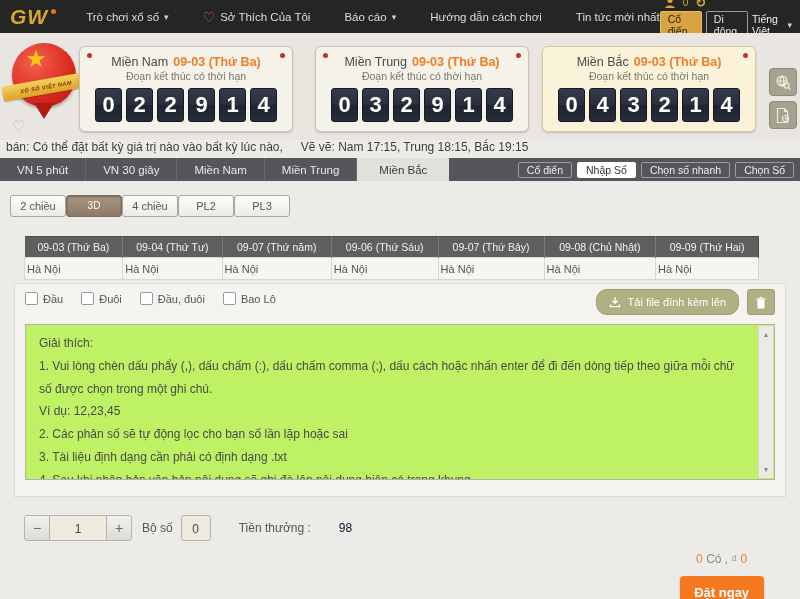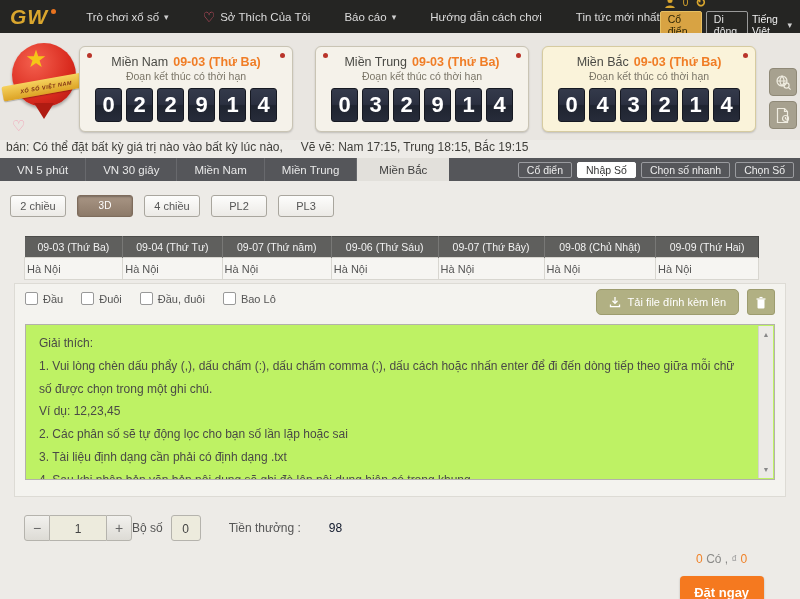--- a/index.html
+++ b/index.html
@@ -53,50 +53,50 @@
 
   
   .tabbar { position:absolute; top:158px; left:0; right:0; height:23px; background:#55565a; display:flex; align-items:stretch; }
   .tab { padding:0 17px; color:#e8e8e8; font-size:11.5px; display:flex; align-items:center; border-right:1px solid #68696d; cursor:pointer; }
   .tab.active { background:#e2e0db; color:#3c3c3c; border-right:none; padding:0 22px; }
   .modes { margin-left:auto; display:flex; gap:5px; align-items:center; margin-right:6px; }
   .mode-btn { border:1px solid #9a9b9f; color:#eee; font-size:10.5px; padding:1px 8px; border-radius:2px; cursor:pointer; white-space:nowrap; }
   .mode-btn.active { background:#fff; color:#333; border-color:#fff; }
 
   
-  .bet-tabs { position:absolute; top:195px; left:10px; display:flex; gap:11px; }
+  .bet-tabs { position:absolute; top:195px; left:10px; display:flex; gap:0; }
   .bet-tab { min-width:56px; height:22px; line-height:20px; text-align:center; background:linear-gradient(#fdfdfc,#eceae6); border:1px solid #a9a69e; border-radius:3px; font-size:11px; color:#555; padding:0 8px; cursor:pointer; }
   .bet-tab.active { background:linear-gradient(#a89584,#8d7a69); color:#fff; border-color:#7e6c5c; font-size:10px; box-shadow:inset 0 1px 2px rgba(0,0,0,.3); }
 
   
   .sched { position:absolute; top:236px; left:24px; width:735px; border-collapse:collapse; }
   .sched th { background:#5f5f5d; color:#f2f2f2; font-size:10.5px; font-weight:normal; height:21px; text-align:center; border-right:1px solid #787876; border-top:1px solid #4c4c4a; }
   .sched th:last-child { border-right:1px solid #4c4c4a; }
   .sched td { background:#f6f5f2; color:#555; font-size:11px; height:22px; padding-left:2px; text-align:left; border:1px solid #d8d6d0; }
 
   
   .entry-panel { position:absolute; top:283px; left:14px; width:772px; height:214px; background:#f4f3ef; border:1px solid #dddbd5; }
   .options-row { position:absolute; top:8px; left:10px; display:flex; gap:18px; align-items:center; font-size:11px; color:#555; }
   .opt { display:flex; align-items:center; cursor:pointer; }
   .cb { width:13px; height:13px; border:1px solid #999; background:#fff; border-radius:2px; margin-right:5px; }
-  .upload-btn { position:absolute; right:46px; top:5px; height:26px; background:#b1b083; border:1px solid #9d9c6f; border-radius:5px; color:#fff; font-size:11px; padding:0 12px; display:flex; align-items:center; gap:7px; cursor:pointer; }
+  .upload-btn { position:absolute; right:46px; top:5px; height:26px; background:#b1b083; border:1px solid #9d9c6f; border-radius:11px; color:#fff; font-size:11px; padding:0 12px; display:flex; align-items:center; gap:7px; cursor:pointer; }
   .trash-btn { position:absolute; right:10px; top:5px; width:28px; height:26px; background:#b1b083; border:1px solid #9d9c6f; border-radius:3px; display:flex; align-items:center; justify-content:center; cursor:pointer; }
   .notes { position:absolute; left:10px; right:10px; top:40px; bottom:16px; background:#bef264; border:1px solid #b3b1ab; padding:7px 30px 6px 13px; font-size:12px; color:#4a4a46; line-height:1.9; overflow:hidden; }
   .notes p { margin:0; }
   .vscroll { position:absolute; right:1px; top:1px; bottom:1px; width:15px; background:#eceae6; border-left:1px solid #d5d3cd; }
   .vscroll .up { position:absolute; top:2px; left:0; right:0; text-align:center; font-size:7px; color:#888; }
   .vscroll .down { position:absolute; bottom:2px; left:0; right:0; text-align:center; font-size:7px; color:#888; }
 
   
   .stepper-row { position:absolute; top:515px; left:24px; display:flex; align-items:center; font-size:12px; color:#555; }
   .step-btn { width:26px; height:26px; background:linear-gradient(#f2f1ee,#dddbd5); border:1px solid #b5b3ad; text-align:center; line-height:24px; font-size:14px; color:#666; cursor:pointer; }
   .step-btn.minus { border-radius:3px 0 0 3px; }
   .step-btn.plus { border-radius:0 3px 3px 0; }
   .qty { width:56px; height:26px; background:#edebdd; border-top:1px solid #b5b3ad; border-bottom:1px solid #b5b3ad; text-align:center; line-height:26px; font-size:12px; color:#444; }
-  .set-label { margin-left:0; }
+  .set-label { margin-left:10px; }
   .set-box { width:30px; height:26px; background:#edebdd; border:1px solid #b5b3ad; border-radius:3px; text-align:center; line-height:26px; margin-left:8px; color:#444; }
   .reward-label { margin-left:28px; }
   .reward-value { margin-left:28px; color:#0f172a; }
 
   
   .footer-row { position:absolute; top:552px; right:16px; display:flex; align-items:center; gap:10px;flex-direction:column; }
   .summary { font-size:12px; color:#8a8a88; white-space:nowrap; }
   .summary .num { color:#f08228; }
   .summary .cur { color:#999; font-size:11px; }
   .bet-btn { width:84px; height:34px; background:#f5791f; border-radius:4px; color:#fff; font-size:13px; font-weight:bold; line-height:34px; text-align:center; cursor:pointer; box-shadow:0 1px 2px rgba(0,0,0,.25); }

